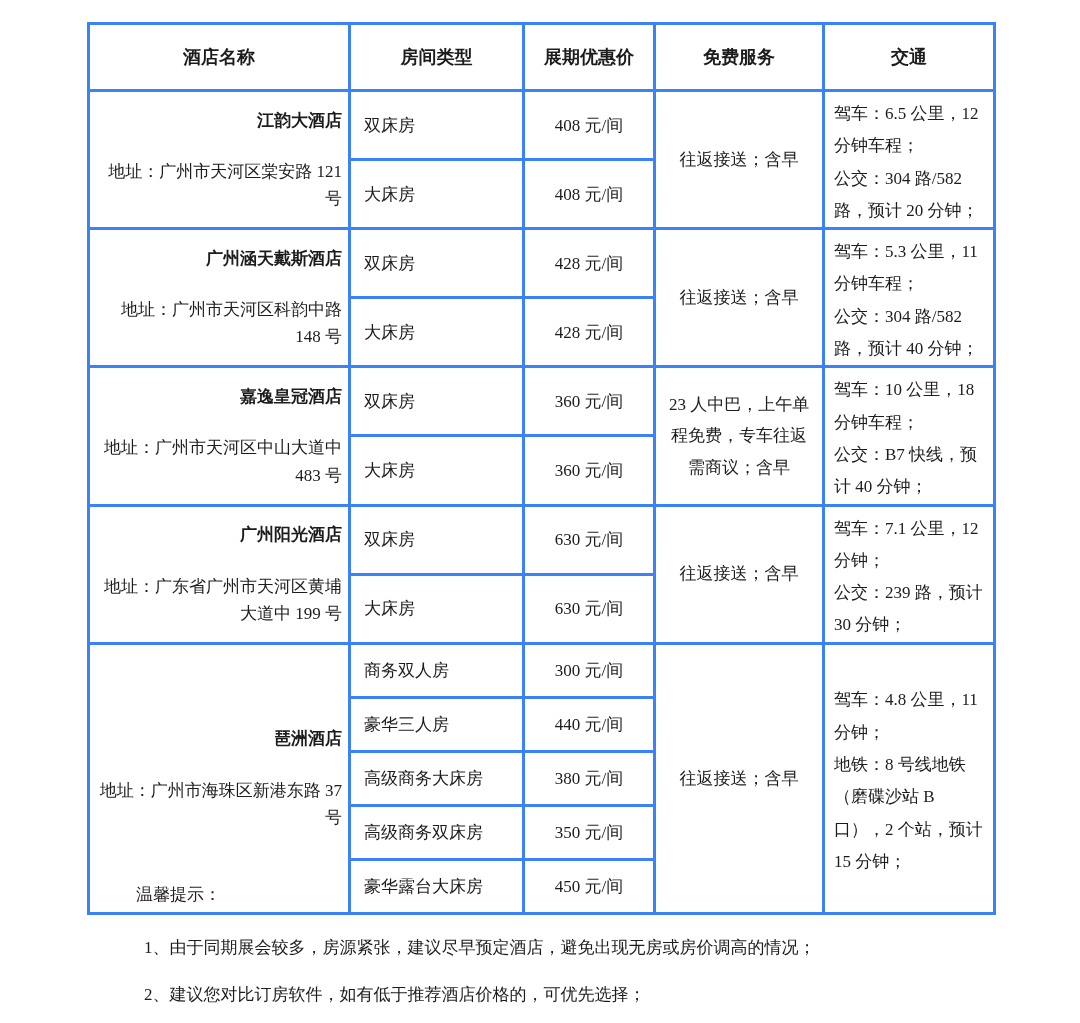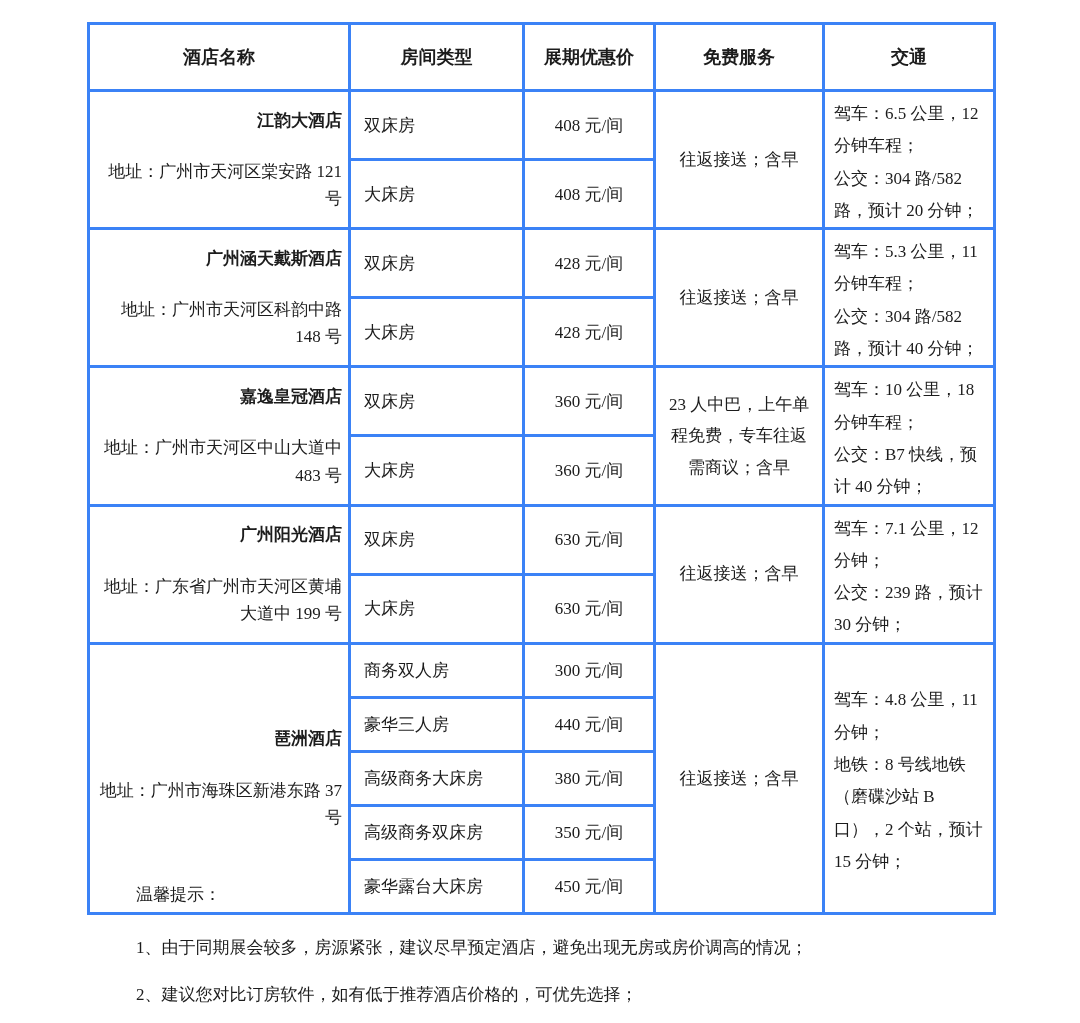--- a/index.html
+++ b/index.html
@@ -81,21 +81,21 @@
     left: 136px;
     top: 884px;
     width: 880px;
     font-size: 17px;
     line-height: 1.3;
   }
   .note-title {
     margin: 0 0 31px 0;
   }
   .note-item {
-    margin: 0 0 25px 0;
+    margin: 0 0 25px 8px;
   }
 </style>
 </head>
 <body>
 
 <div class="page">
 
   <table class="hotel-table">
     <colgroup>
       <col style="width:261px">

